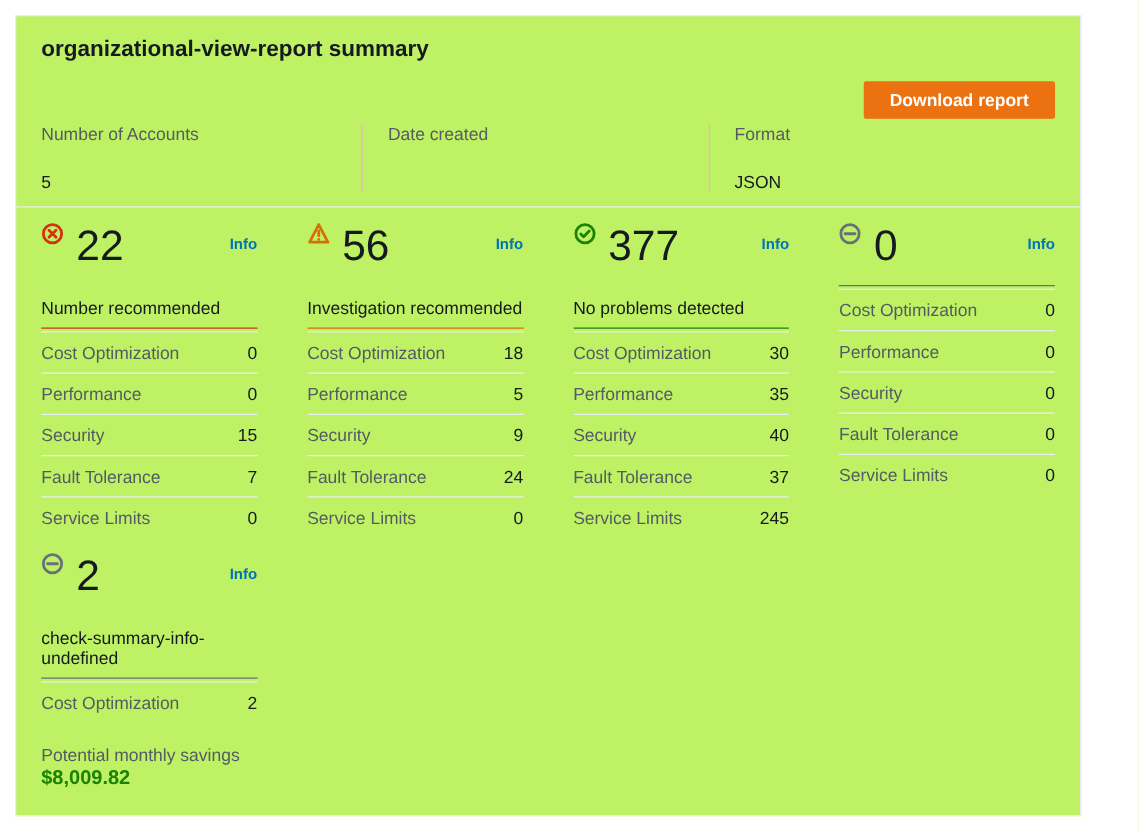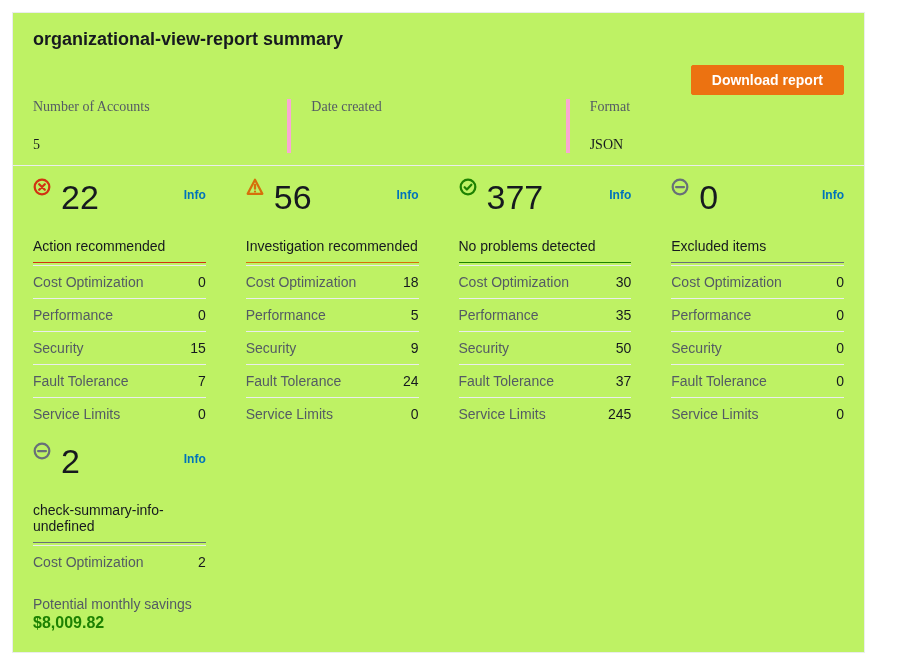--- a/index.html
+++ b/index.html
@@ -39,24 +39,23 @@
     margin-top: 36px;
   }
   .meta-row {
     display: flex;
     padding: 0 20px 12px 20px;
   }
   .meta-col {
     flex: 1;
     padding-right: 20px;
     position: relative;
-    font-family: Liberation Serif, serif;
   }
   .meta-col + .meta-col {
-    border-left: 4px solid #f9a8d4;
+    border-left: 1px solid #f9a8d4;
     padding-left: 20px;
   }
   .meta-label {
     color: #545b64;
     font-size: 14px;
     margin-bottom: 22px;
   }
   .meta-value {
     color: #16191f;
     font-size: 14px;
@@ -172,21 +171,21 @@
         <div class="stat-head">
           <span class="stat-icon">
             <svg viewBox="0 0 16 16">
               <circle cx="8" cy="8" r="6.5" fill="none" stroke="#d13212" stroke-width="2"></circle>
               <path d="M5.5 5.5 L10.5 10.5 M10.5 5.5 L5.5 10.5" stroke="#d13212" stroke-width="2" stroke-linecap="round"></path>
             </svg>
           </span>
           <span class="stat-number">22</span>
           <a class="info-link">Info</a>
         </div>
-        <div class="stat-title">Action recommended</div>
+        <div class="stat-title">Number recommended</div>
         <div class="stat-underline underline-red"></div>
         <div class="stat-rows">
           <div class="stat-row">
             <span class="label">Cost Optimization</span>
             <span class="value">0</span>
           </div>
           <div class="stat-row">
             <span class="label">Performance</span>
             <span class="value">0</span>
           </div>
@@ -258,21 +257,21 @@
           <div class="stat-row">
             <span class="label">Cost Optimization</span>
             <span class="value">30</span>
           </div>
           <div class="stat-row">
             <span class="label">Performance</span>
             <span class="value">35</span>
           </div>
           <div class="stat-row">
             <span class="label">Security</span>
-            <span class="value">50</span>
+            <span class="value">40</span>
           </div>
           <div class="stat-row">
             <span class="label">Fault Tolerance</span>
             <span class="value">37</span>
           </div>
           <div class="stat-row">
             <span class="label">Service Limits</span>
             <span class="value">245</span>
           </div>
         </div>
@@ -281,21 +280,20 @@
         <div class="stat-head">
           <span class="stat-icon">
             <svg viewBox="0 0 16 16">
               <circle cx="8" cy="8" r="6.5" fill="none" stroke="#687078" stroke-width="2"></circle>
               <line x1="4.5" y1="8" x2="11.5" y2="8" stroke="#687078" stroke-width="2" stroke-linecap="round"></line>
             </svg>
           </span>
           <span class="stat-number">0</span>
           <a class="info-link">Info</a>
         </div>
-        <div class="stat-title">Excluded items</div>
         <div class="stat-underline underline-grey"></div>
         <div class="stat-rows">
           <div class="stat-row">
             <span class="label">Cost Optimization</span>
             <span class="value">0</span>
           </div>
           <div class="stat-row">
             <span class="label">Performance</span>
             <span class="value">0</span>
           </div>

